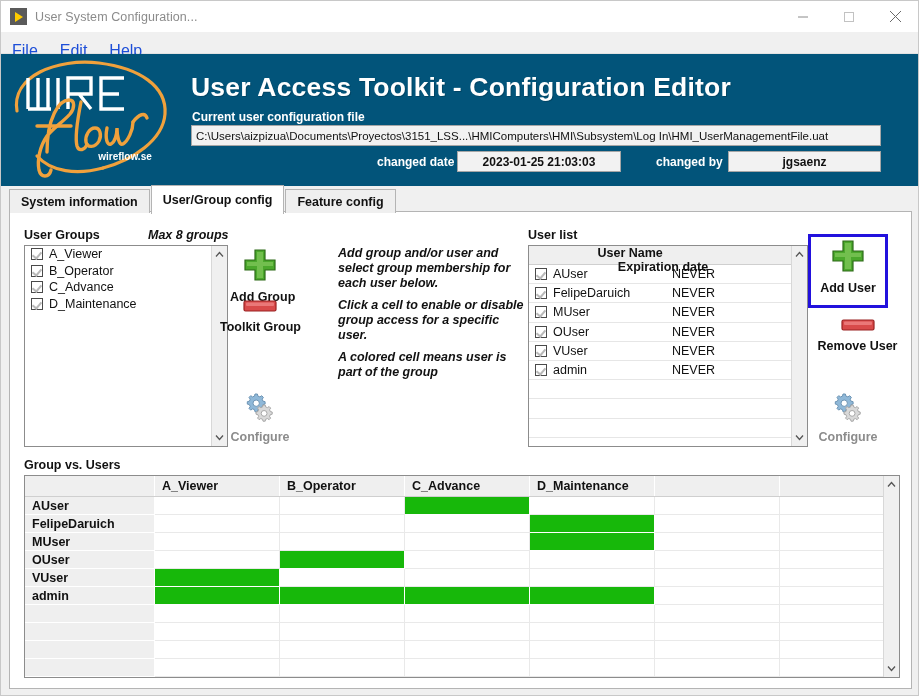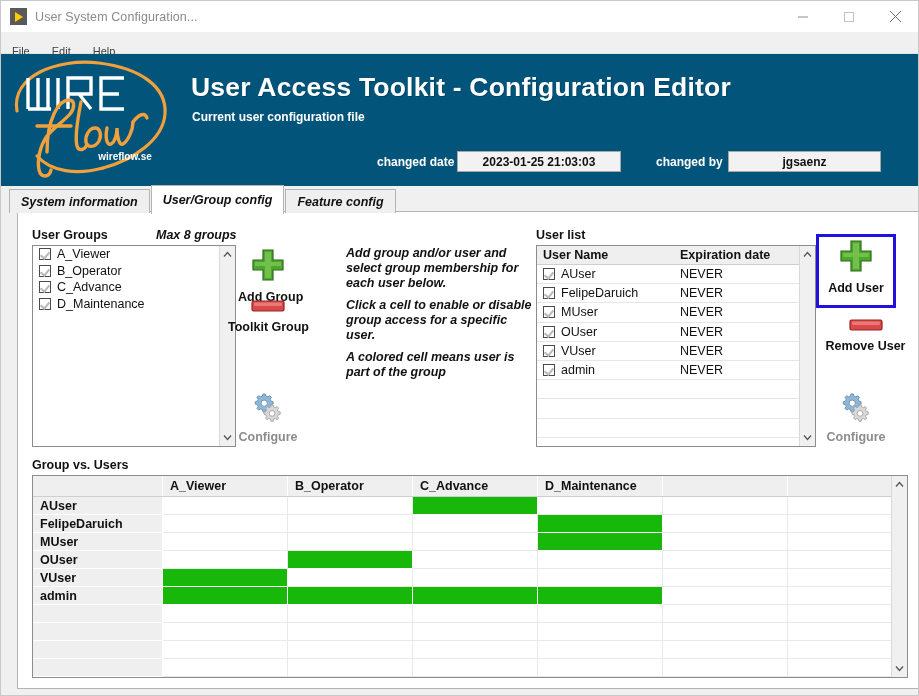--- a/index.html
+++ b/index.html
@@ -56,21 +56,21 @@
 
   
   #menubar {
     height: 22px;
     background: #f0f0f0;
     display:flex; align-items:center;
     padding-left: 9px;
     border-bottom: 1px solid #e2e2e2;
   }
   .menu-item {
-    font-size: 11px; color:#404040;
+    font-size: 16px; color:#1d4ed8;
     padding: 2px 9px 2px 2px;
     margin-right: 11px;
     margin-top: 16px;
   }
 
   
   #banner {
     height: 132px;
     background: #02547a;
     position: relative;
@@ -127,37 +127,35 @@
   }
   .tab {
     height: 24px;
     padding: 0 11px;
     font-size: 12.5px; font-weight:bold; color:#111;
     background:#efefef;
     border:1px solid #b4b4b4;
     border-bottom: none;
     display:flex; align-items:center;
     margin-right: 1px;
-    font-style: italic;
   }
   .tab.active {
     background:#ffffff;
     height: 29px;
     border-color:#b4b4b4;
     position:relative; z-index:4;
     margin-bottom: -1px;
   }
 
   
   #tabpage {
     position:absolute; left:8px; top:210px;
     width: 903px; height: 478px;
     background:#ffffff;
     border:1px solid #b4b4b4;
-    margin-left:8px;
   }
 
   
   .sect-label {
     position:absolute;
     font-size:12.5px; font-weight:bold; color:#111;
   }
   .sect-note {
     position:absolute;
     font-size:12.5px; font-weight:bold; font-style:italic; color:#111;
@@ -205,20 +203,21 @@
   .vsb .arrow { height:17px; display:flex; align-items:center; justify-content:center; }
   .vsb svg { display:block; }
 
   
   .tbl-head {
     display:flex; height:19px;
     background:#efefef;
     border-bottom:1px solid #cfcfcf;
     font-size:12.5px; font-weight:bold; color:#111;
     align-items:center;
+    flex-direction:column;
   }
   .tbl-head div { padding-left:6px; }
   .tbl-row {
     display:flex; height:19.2px;
     border-bottom:1px solid #e6e6e6;
     font-size:12.5px; color:#111; align-items:center;
   }
   .tbl-row .c1 { display:flex; align-items:center; padding-left:6px; }
   .tbl-row .c2 { padding-left:6px; }
   .col1 { width: 137px; flex:none; }
@@ -334,20 +333,21 @@
         <path d="M74,46 C70,66 68,82 70,90 C72,96 78,94 80,88"></path>
         <path d="M88,72 C82,72 78,80 79,86 C80,92 88,92 92,85 C95,79 93,72 88,72 Z"></path>
         <path d="M100,72 C98,82 100,90 104,88 C108,86 110,78 110,72 C110,80 112,90 116,88 C121,85 126,74 126,66"></path>
         <path d="M126,66 C132,58 138,56 140,62"></path>
       </g>
       <text x="118" y="104" fill="#ffffff" font-family="Liberation Sans, sans-serif" font-size="10" font-weight="bold" text-anchor="middle">wireflow.se</text>
     </svg>
 
     <div id="banner-title">User Access Toolkit - Configuration Editor</div>
     <div id="cfg-label">Current user configuration file</div>
+    <div id="cfg-path">C:\Users\aizpizua\Documents\Proyectos\3151_LSS...\HMIComputers\HMI\Subsystem\Log In\HMI_UserManagementFile.uat</div>
 
     <div id="changed-date-label">changed date</div>
     <div id="changed-date-value">2023-01-25 21:03:03</div>
     <div id="changed-by-label">changed by</div>
     <div id="changed-by-value">jgsaenz</div>
   </div>
 
   <div id="tabstrip">
     <div class="tab">System information</div>
     <div class="tab active">User/Group config</div>

